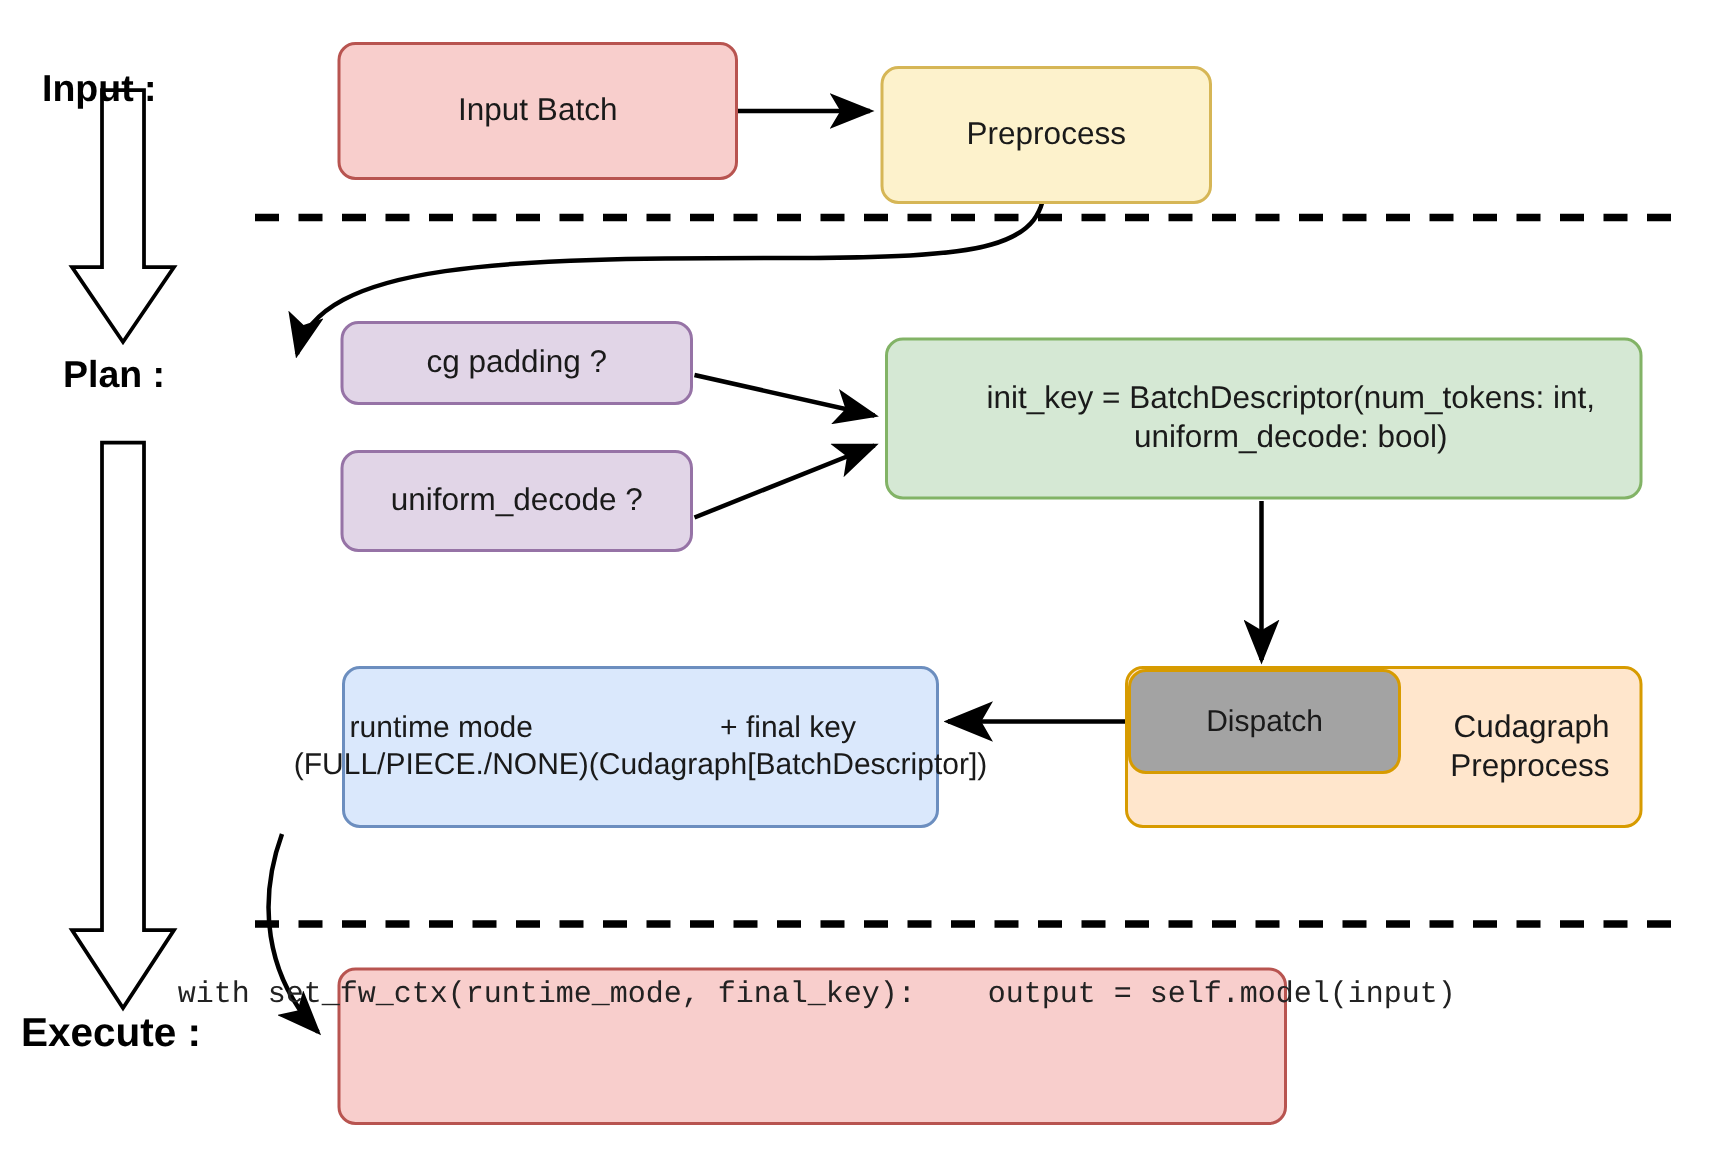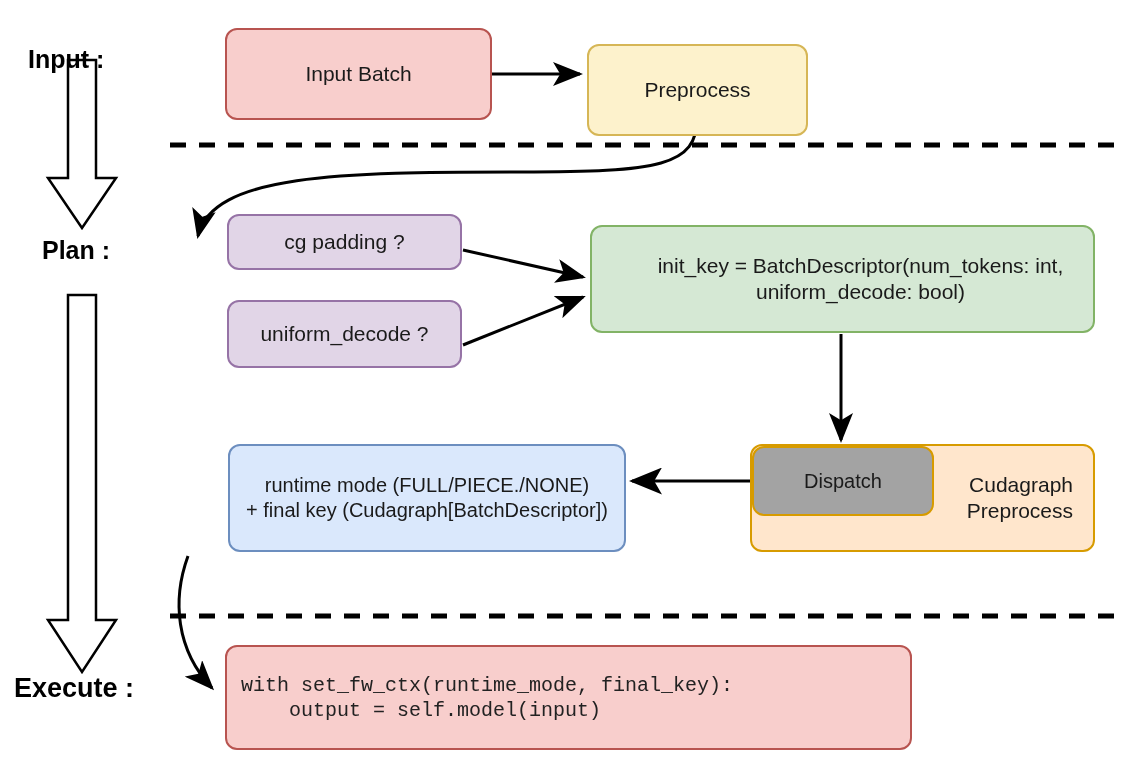--- a/index.html
+++ b/index.html
@@ -153,23 +153,23 @@
 
   <div class="node node-orange-outer" style="left:750px; top:444px; width:345px; height:108px; flex-direction:column; justify-content:center; align-items:flex-end; padding-right:20px;padding-left:36px;">
     <span class="node-text">Cudagraph</span>
     <span class="node-text">Preprocess</span>
   </div>
 
   <div class="node node-orange-inner" style="left:752px; top:446px; width:182px; height:70px; font-size:20px;">
     <span class="node-text">Dispatch</span>
   </div>
 
-  <div class="node node-blue" style="left:228px; top:444px; width:398px; height:108px; flex-direction:column; justify-content:center; font-size:20px;">
+  <div class="node node-blue" style="left:228px; top:444px; width:398px; height:108px; flex-direction:row; justify-content:center; font-size:20px;">
     <span class="node-text">runtime mode (FULL/PIECE./NONE)</span>
     <span class="node-text">+ final key (Cudagraph[BatchDescriptor])</span>
   </div>
 
-  <div class="node node-red code-node" style="left:225px; top:645px; width:687px; height:105px; flex-direction:column; align-items:flex-start; justify-content:center;text-align:right;">
+  <div class="node node-red code-node" style="left:225px; top:645px; width:633px; height:105px; flex-direction:row; align-items:flex-start; justify-content:center;text-align:right;">
     <span class="node-text">with set_fw_ctx(runtime_mode, final_key):</span>
     <span class="node-text">    output = self.model(input)</span>
   </div>
 
 </div>
 
 </body></html>

